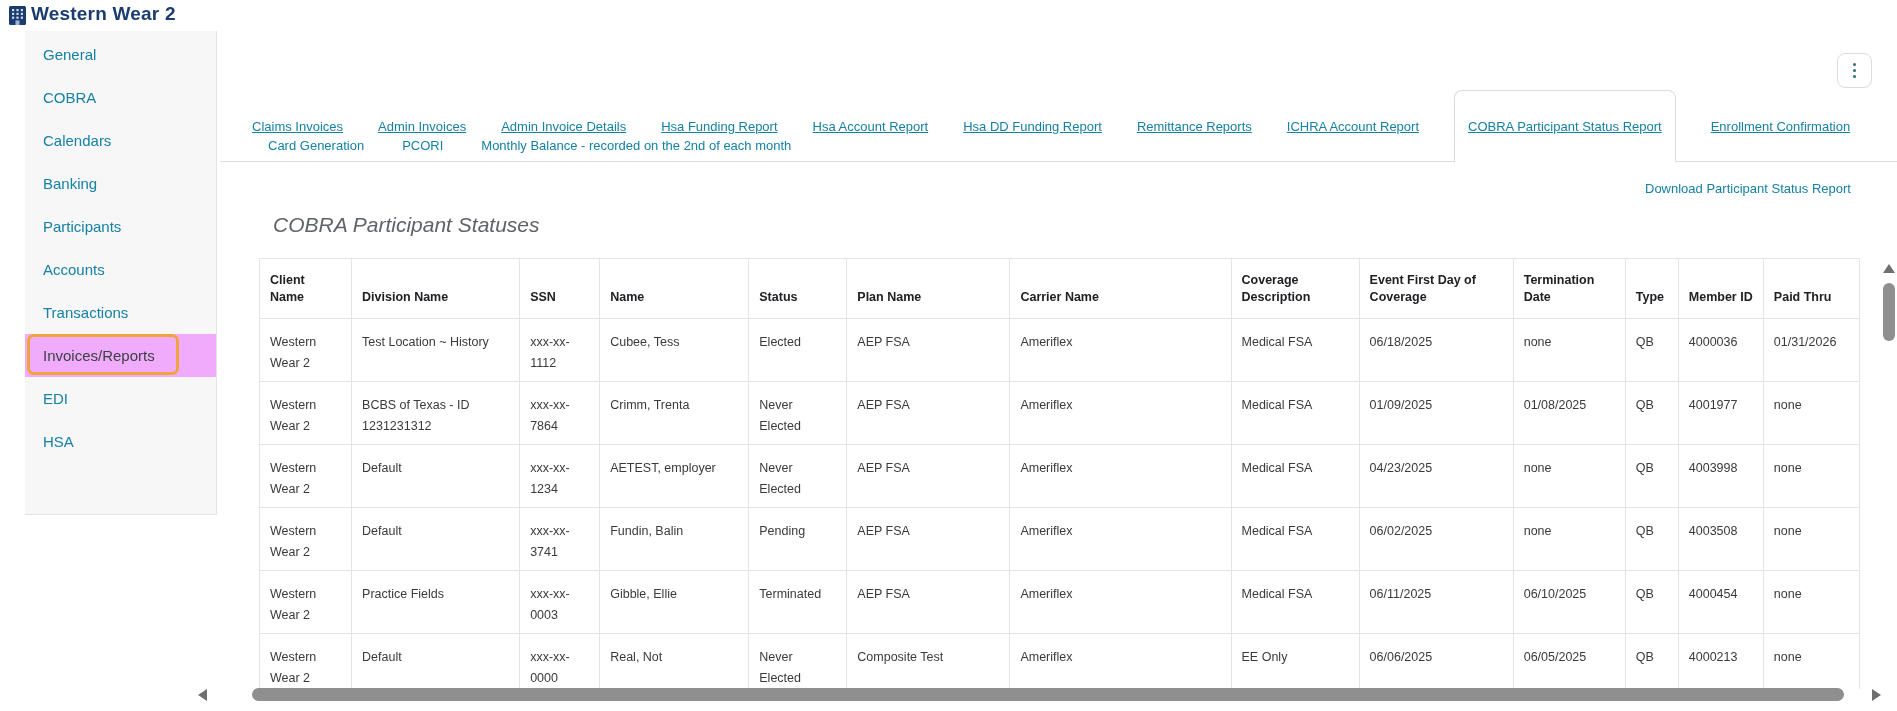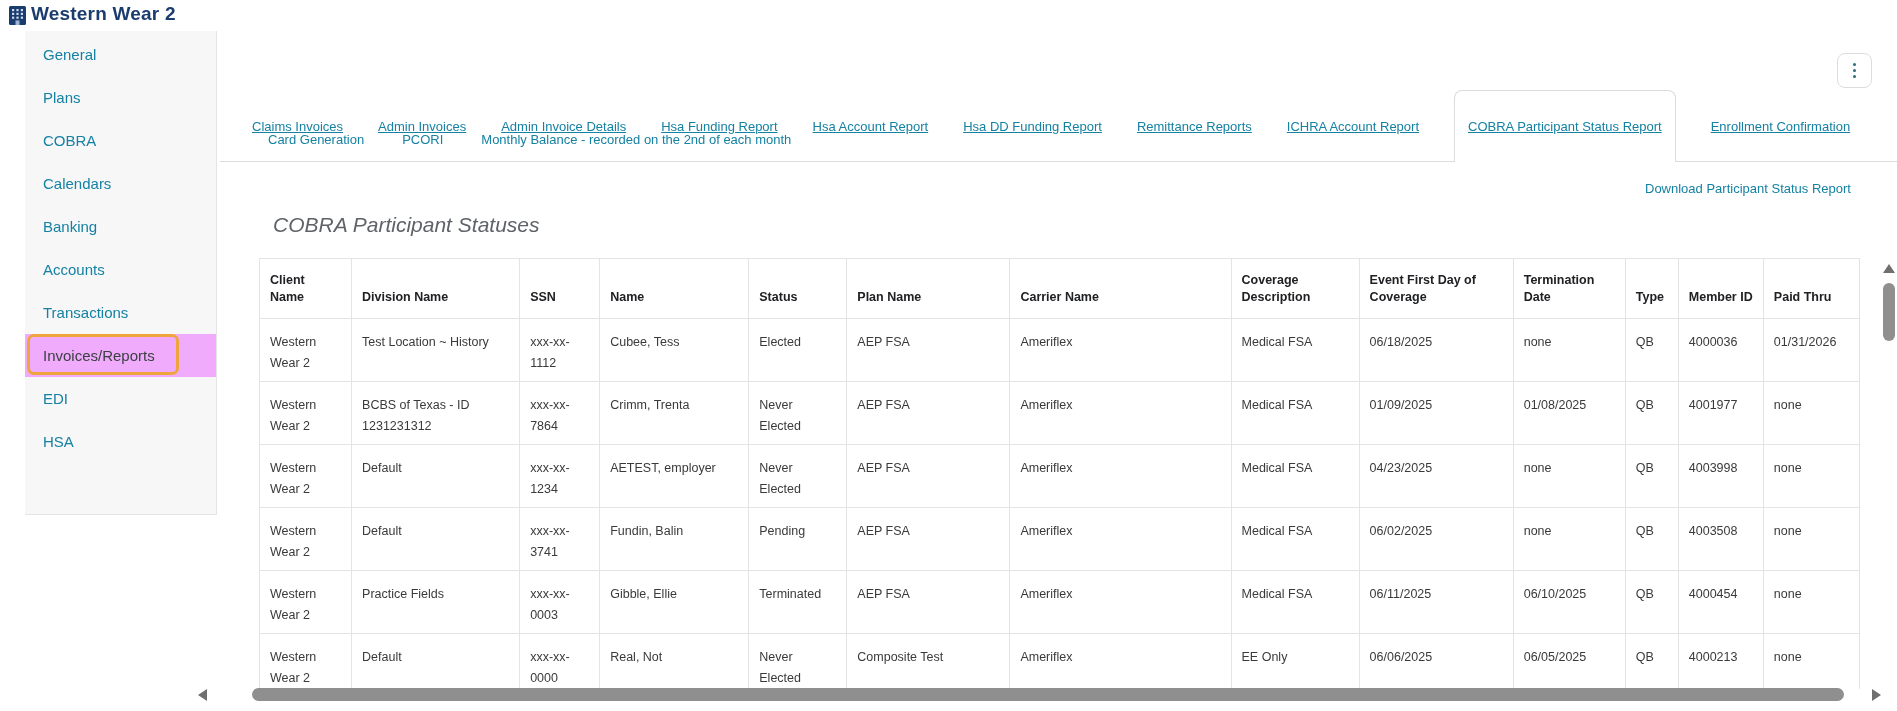--- a/index.html
+++ b/index.html
@@ -34,21 +34,21 @@
     position:absolute; left:252px; top:90px; height:72px; z-index:2;
     display:flex; align-items:center; gap:35px; font-size:13px; color:#1581a3;text-decoration:underline;
   }
   .tab { white-space:nowrap; cursor:pointer; }
   .tab.selected {
     align-self:stretch; display:flex; align-items:center; padding:3px 13px;
     background:#fff; border:1px solid #dadce0; border-bottom:none;
     border-radius:8px 8px 0 0; height:72px; z-index:3;
   }
   .tabs-row2 {
-    position:absolute; left:268px; top:124px; height:30px; z-index:3;
+    position:absolute; left:268px; top:130px; height:30px; z-index:3;
     display:flex; align-items:center; gap:38px; font-size:13px; color:#1581a3;
   }
   
   .kebab-btn {
     position:absolute; left:1837px; top:53px; width:35px; height:35px;
     border:1px solid #dadce0; border-radius:8px; background:#fff;
     display:flex; flex-direction:column; align-items:center; justify-content:center; gap:3px; cursor:pointer;
   }
   .kebab-btn .dot { width:3px; height:3px; border-radius:50%; background:#2f6a7f; }
   
@@ -104,30 +104,30 @@
     </svg>
   </span>
   <span class="app-title">Western Wear 2</span>
 </div>
 
 <div class="sidebar" id="sidebar">
     <div class="side-item">
       <span>General</span>
     </div>
     <div class="side-item">
-      <span>Plans</span>
-    </div>
-    <div class="side-item">
       <span>COBRA</span>
     </div>
     <div class="side-item">
       <span>Calendars</span>
     </div>
     <div class="side-item">
       <span>Banking</span>
+    </div>
+    <div class="side-item">
+      <span>Participants</span>
     </div>
     <div class="side-item">
       <span>Accounts</span>
     </div>
     <div class="side-item">
       <span>Transactions</span>
     </div>
     <div class="side-item active">
       <div class="active-annotation"></div>
       <span>Invoices/Reports</span>

